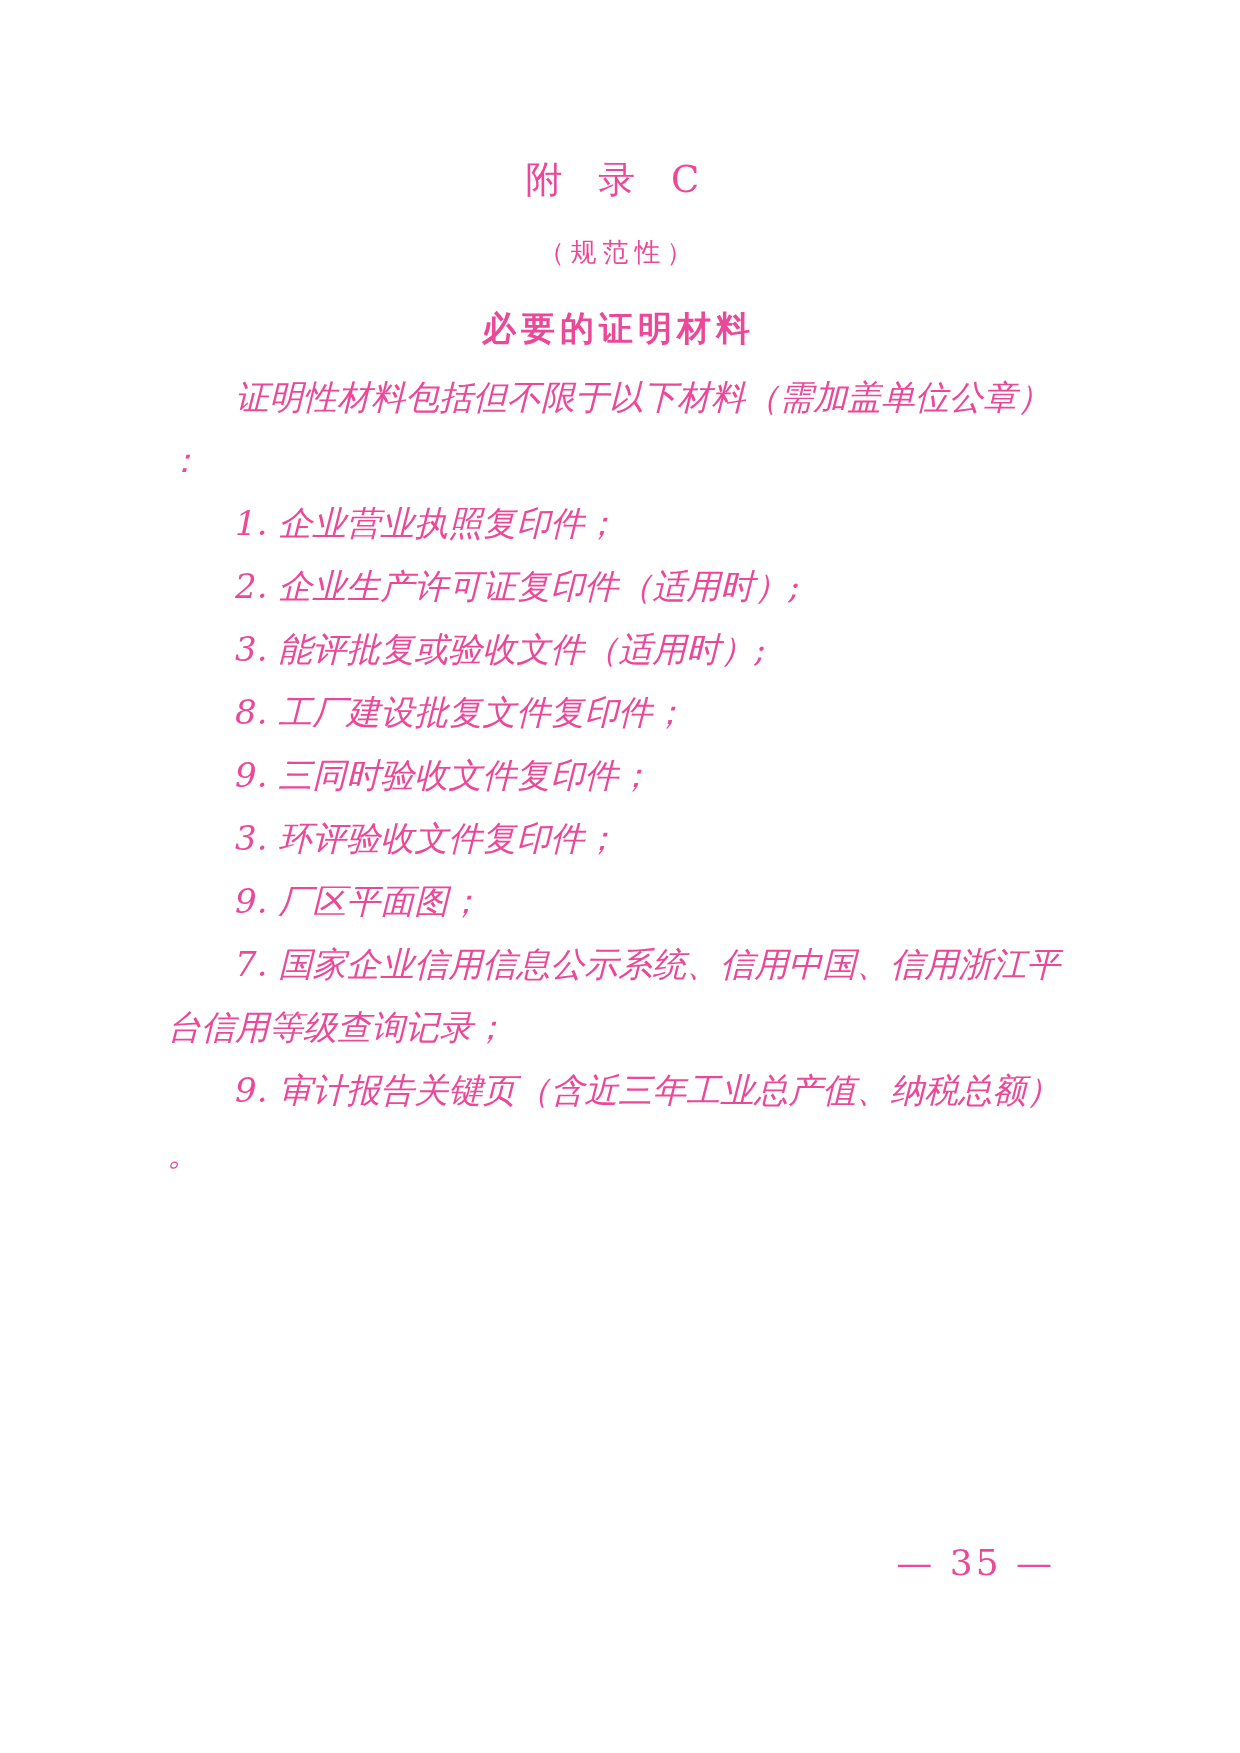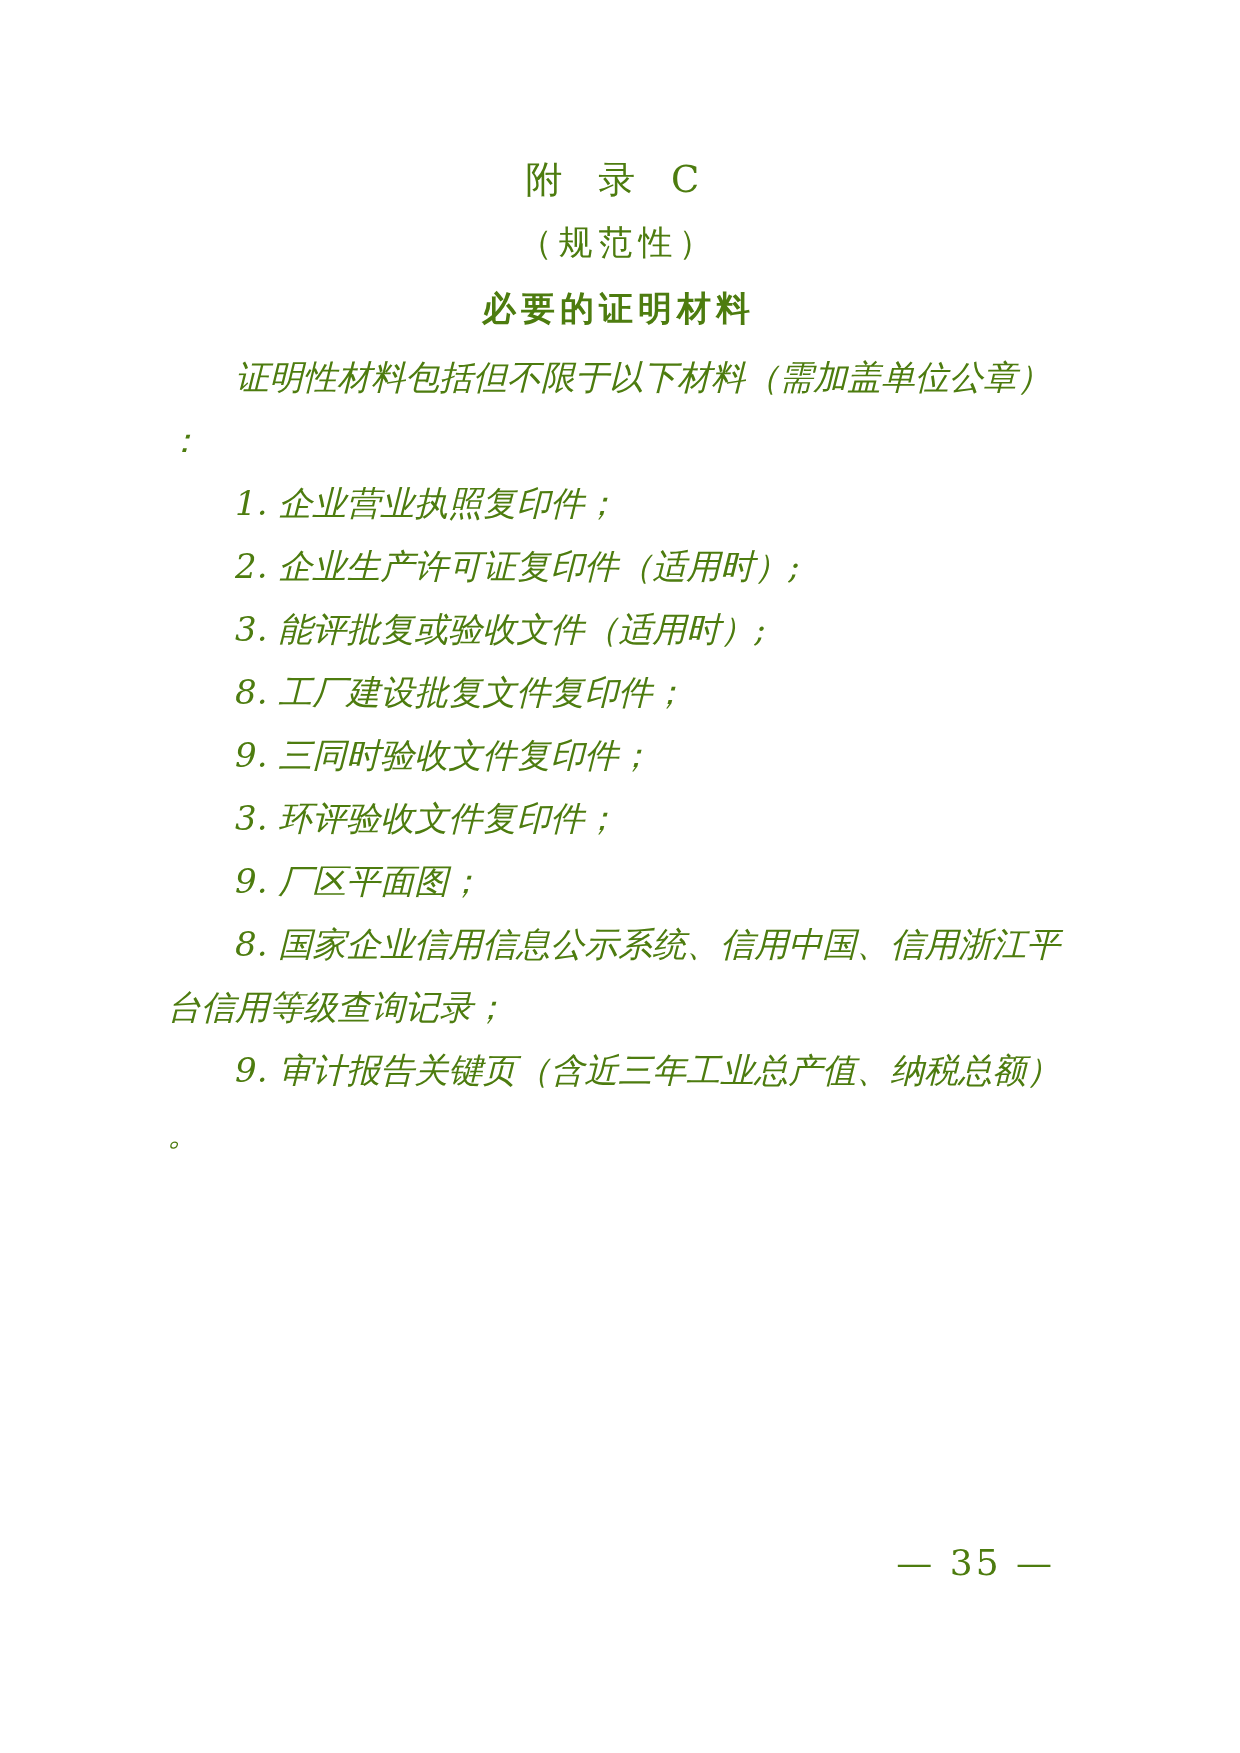--- a/index.html
+++ b/index.html
@@ -5,21 +5,21 @@
   html, body {
     margin: 0;
     padding: 0;
     background: #ffffff;
   }
   .page {
     position: relative;
     width: 1240px;
     height: 1753px;
     background: #ffffff;
-    color: #4d7c0f;
+    color: #ec4899;
     font-family: "DejaVu Serif", "Liberation Serif", serif;
     overflow: hidden;
   }
   .content {
     position: absolute;
     left: 167px;
     top: 152px;
     width: 903px;
   }
   .title-block {
@@ -27,25 +27,25 @@
     margin: 0 0 6px 0;
   }
   .title-appendix {
     font-size: 37px;
     font-weight: normal;
     line-height: 56px;
     letter-spacing: 12px;
     margin: 0;
   }
   .title-normative {
-    font-size: 34px;
+    font-size: 26px;
     font-weight: normal;
     line-height: 56px;
     letter-spacing: 6px;
-    margin: 6px;
+    margin: 16px;
   }
   .title-main {
     font-size: 34px;
     font-weight: bold;
     line-height: 64px;
     letter-spacing: 5px;
     margin: 0;
   }
   .para {
     font-size: 34px;
@@ -83,19 +83,19 @@
 
     <p class="para intro">证明性材料包括但不限于以下材料（需加盖单位公章）：</p>
 
     <p class="para">1. 企业营业执照复印件；</p>
     <p class="para">2. 企业生产许可证复印件（适用时）;</p>
     <p class="para">3. 能评批复或验收文件（适用时）;</p>
     <p class="para">8. 工厂建设批复文件复印件；</p>
     <p class="para">9. 三同时验收文件复印件；</p>
     <p class="para">3. 环评验收文件复印件；</p>
     <p class="para">9. 厂区平面图；</p>
-    <p class="para">8. 国家企业信用信息公示系统、信用中国、信用浙江平台信用等级查询记录；</p>
+    <p class="para">7. 国家企业信用信息公示系统、信用中国、信用浙江平台信用等级查询记录；</p>
     <p class="para">9. 审计报告关键页（含近三年工业总产值、纳税总额）。</p>
 
   </div>
 
   <div class="page-number">— 35 —</div>
 </div>
 
 </body></html>

